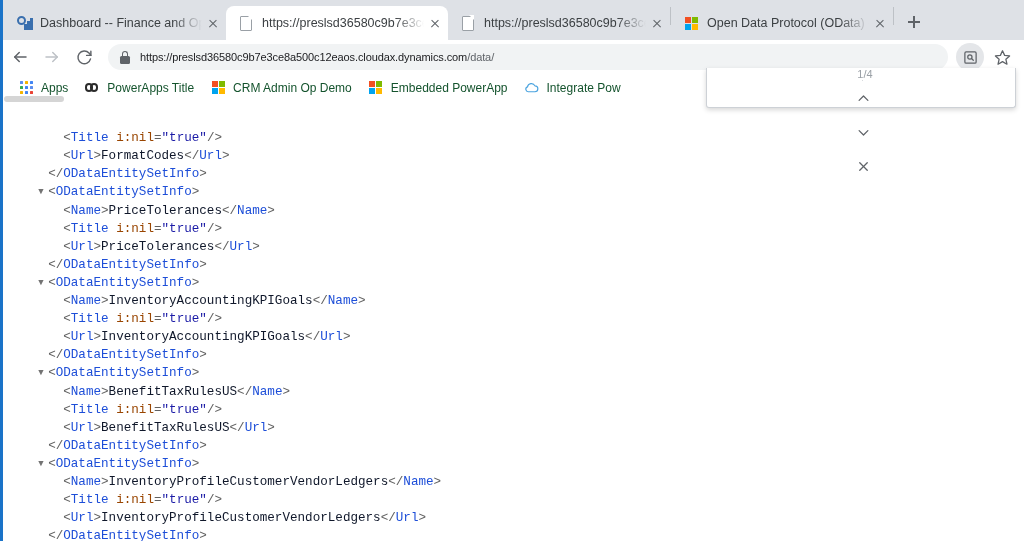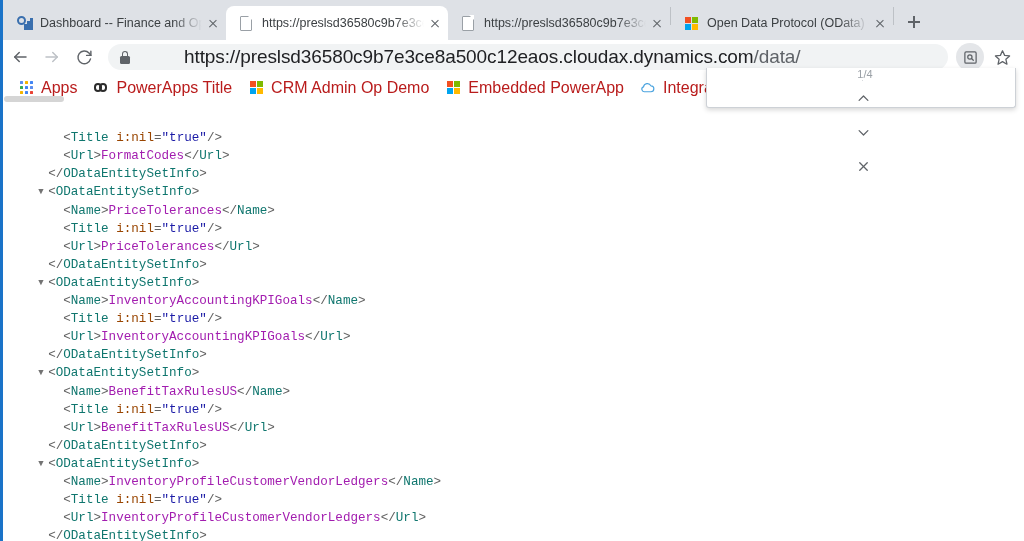--- a/index.html
+++ b/index.html
@@ -190,25 +190,24 @@
     border-radius: 1.5px;
   }
   .lock .shackle {
     position: absolute; top: 0; left: 2px;
     width: 6px; height: 6px;
     border: 1.5px solid #5f6368;
     border-bottom: none;
     border-radius: 3px 3px 0 0;
   }
   .url {
-    font-size: 19px;
+    font-size: 11px;
     color: #202124;
     white-space: nowrap;
     letter-spacing: -0.1px;
-    margin-left: 44px;
   }
   .url .path { color: #5f6368; }
   .find-chip {
     width: 28px; height: 28px;
     border-radius: 50%;
     background: #e4e6e9;
     display: flex; align-items: center; justify-content: center;
     flex: 0 0 28px;
     margin-right: 4px;
   }
@@ -228,22 +227,22 @@
     padding-left: 10px;
     overflow: hidden;
     border-bottom: 1px solid #ffffff;
   }
   .bm {
     display: flex;
     align-items: center;
     height: 22px;
     padding: 0 8px;
     border-radius: 4px;
-    font-size: 16px;
-    color: #b91c1c;
+    font-size: 12px;
+    color: #14532d;
     white-space: nowrap;
     flex: 0 0 auto;
   }
   .bm .bmicon {
     width: 16px; height: 16px;
     margin-right: 7px;
     display: flex; align-items: center; justify-content: center;
     flex: 0 0 16px;
   }
   .bm .bmlabel { overflow: hidden; }
@@ -339,25 +338,25 @@
     overflow: hidden;
     padding-left: 30px;
     font-family: "Liberation Mono", monospace;
     font-size: 12.6px;
     line-height: 18.1px;
     white-space: pre;
   }
   .content-inner { margin-top: -9px; }
 
   .xline { white-space: pre; }
-  .pnt   { color: #0f766e; }          
+  .pnt   { color: #1d4ed8; }          
   .brk   { color: #616161; }          
   .att   { color: #994500; font-family: Liberation Mono, monospace; }          
   .val   { color: #1a1aa6; }          
-  .txt   { color: #a21caf; }          
+  .txt   { color: #0f172a; }          
   .arrow {
     color: #737373;
     font-size: 9px;
     display: inline-block;
     width: 10px;
     margin-left: -10px;
     vertical-align: 1px;
   }
 
   

